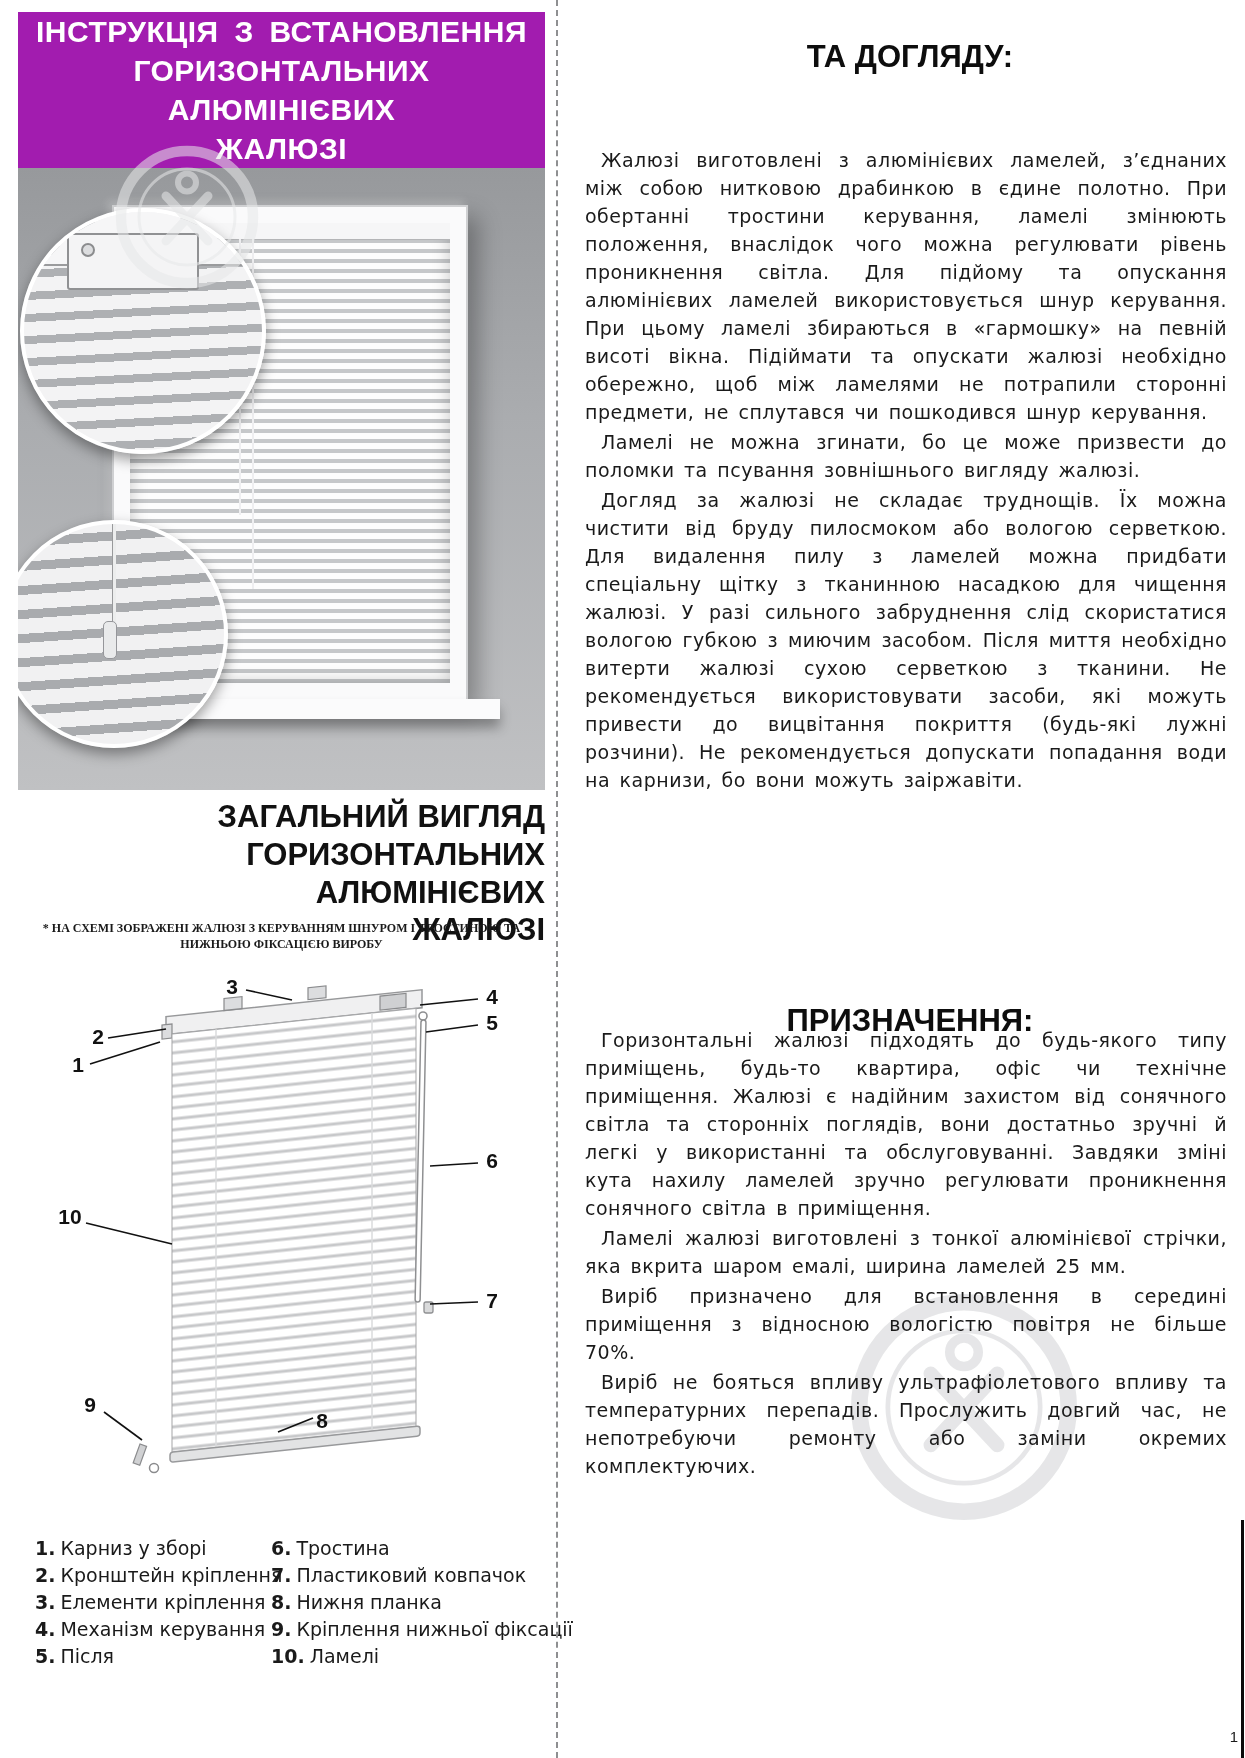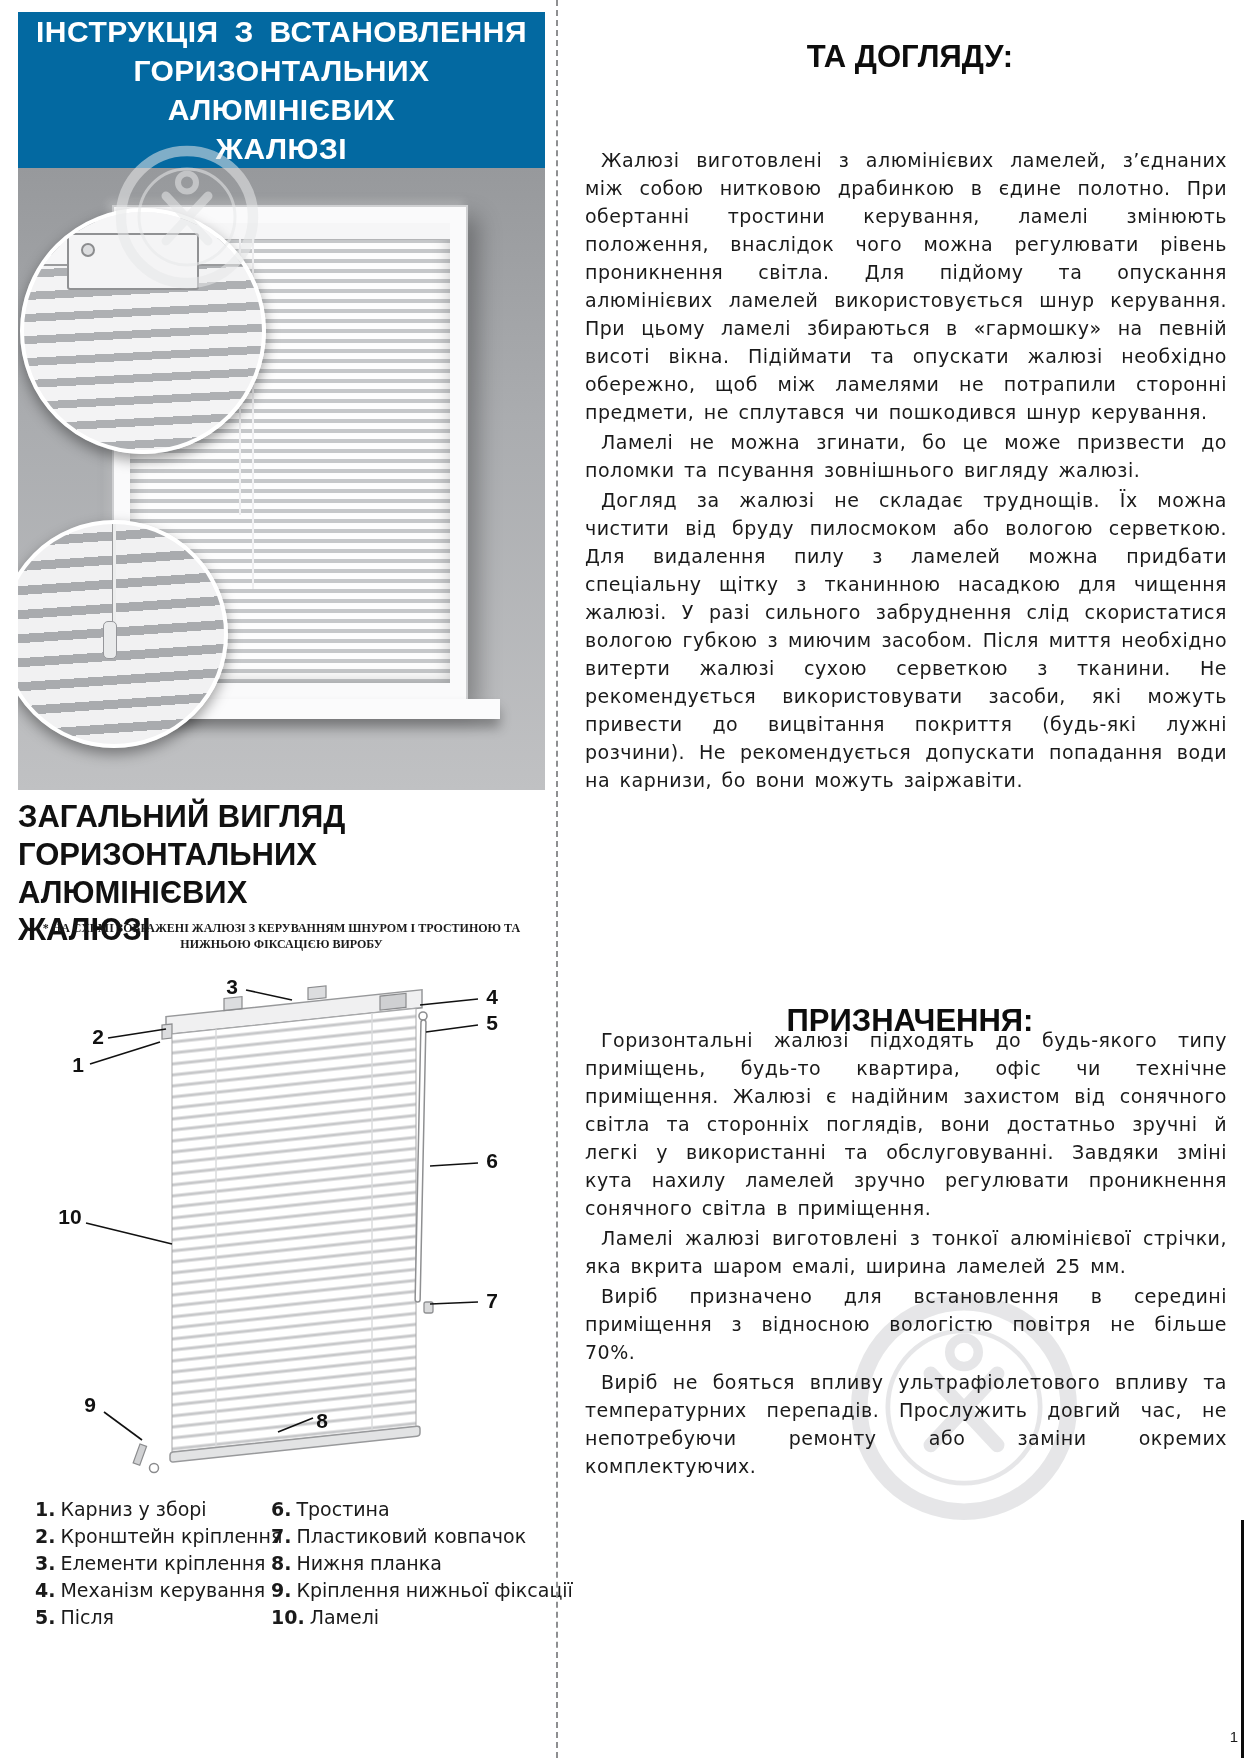--- a/index.html
+++ b/index.html
@@ -1,21 +1,21 @@
 <!DOCTYPE html>
 <html><head>
 <meta charset="utf-8">
 <style>
   html,body{margin:0;padding:0;background:#ffffff;}
   body{width:1245px;height:1758px;position:relative;overflow:hidden;
        font-family:"DejaVu Sans", sans-serif;color:#1a1a1a;}
   .abs{position:absolute;}
 
   
-  .header-block{left:18px;top:12px;width:527px;height:156px;background:#0369a1;
+  .header-block{left:18px;top:12px;width:527px;height:156px;background:#a21caf;
     color:#fff;display:flex;flex-direction:column;justify-content:center;text-align:center;
     font-family:"Liberation Sans", sans-serif;font-weight:bold;font-size:30px;line-height:1.3;
     letter-spacing:.5px;word-spacing:7px;}
   .photo{left:18px;top:168px;width:527px;height:622px;overflow:hidden;
     background:linear-gradient(180deg,#97999c 0%,#aaacaf 40%,#c0c1c3 100%);}
   .window-frame{position:absolute;left:94px;top:37px;width:352px;height:492px;
     background:#fafafb;border:2px solid #cfd0d2;
     box-shadow:10px 12px 22px rgba(0,0,0,.30), -4px -4px 8px rgba(255,255,255,.25);}
   .blinds{position:absolute;left:16px;top:16px;right:16px;bottom:16px;
     background:repeating-linear-gradient(180deg,#fdfdfd 0 6px,#c6c8ca 6px 10px);
@@ -39,31 +39,31 @@
     background:repeating-linear-gradient(176deg,#f1f1f2 0 15px,#a9abae 15px 24px);}
   .circle-b .zoom-cord{position:absolute;left:49%;top:0;width:3px;height:45%;background:#eceded;
     border-left:1px solid #98999b;}
   .circle-b .tassel{position:absolute;left:45%;top:44%;width:12px;height:36px;background:#e9eaeb;
     border:1px solid #95969a;border-radius:5px;}
   .watermark{pointer-events:none;}
   .watermark svg{width:100%;height:100%;}
   .wm-photo{left:112px;top:142px;width:150px;height:150px;color:#e7e8e9;opacity:.55;z-index:4;}
   .wm-text{left:845px;top:1288px;width:238px;height:238px;color:#d6d7d9;opacity:.6;z-index:0;}
 
-  .overview-title{left:18px;top:798px;width:527px;text-align:left;
+  .overview-title{left:18px;top:798px;width:527px;text-align:right;
     font-family:"Liberation Sans", sans-serif;font-weight:bold;font-size:31px;line-height:1.22;
     color:#111;}
   .diagram-note{left:30px;top:920px;width:503px;text-align:center;
     font-family:Liberation Serif, serif;font-weight:bold;font-size:12px;line-height:1.35;}
   .diagram{left:20px;top:972px;width:525px;height:520px;}
   .diagram svg{width:525px;height:520px;display:block;}
   .diagram text{font-family:"Liberation Sans", sans-serif;font-weight:bold;font-size:21px;fill:#111;}
 
   .legend{left:35px;top:1496px;width:505px;display:flex;font-size:19px;line-height:27px;}
-  .legend .col{width:236px;}
+  .legend .col{width:236px;margin-top:39px;}
   .legend .col + .col{width:269px;}
   .legend-item{white-space:nowrap;}
   .legend-item .num{font-weight:bold;margin-right:5px;}
 
   
   .divider{left:556px;top:0;height:1758px;width:0;border-left:2px dashed #8e8f91;}
 
   
   .care-title{left:583px;top:38px;width:654px;text-align:center;
     font-family:"Liberation Sans", sans-serif;font-weight:bold;font-size:31px;line-height:1.25;color:#0d0d0d;}

